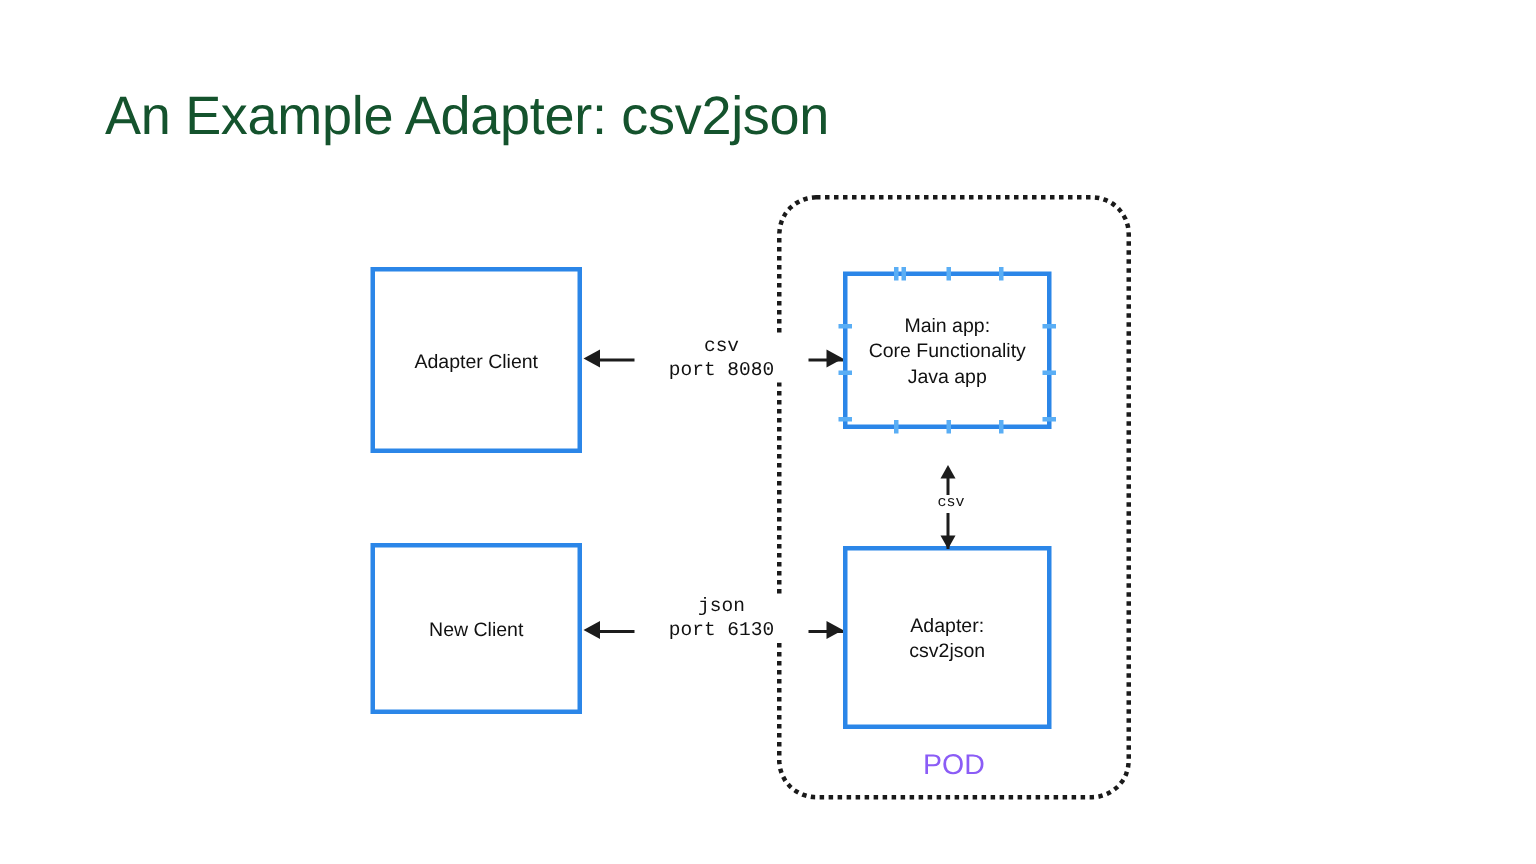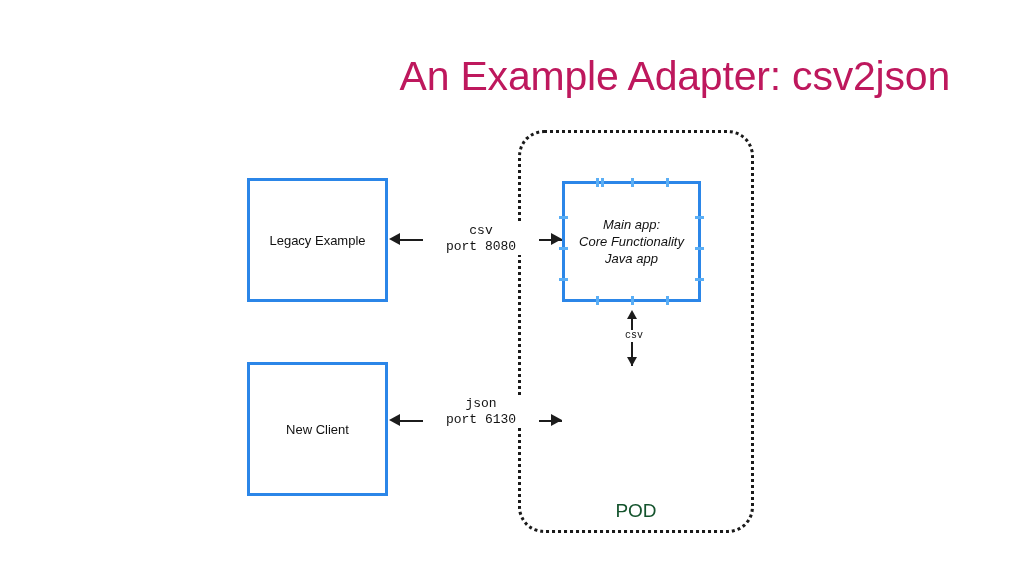--- a/index.html
+++ b/index.html
@@ -26,49 +26,48 @@
   #title-wrap {
     position: absolute;
     left: 70px;
     top: 53px;
     width: 880px;
     height: 47px;
     overflow: hidden;      
   }
   #slide-title {
     font-family: "Liberation Sans", sans-serif;
-    font-size: 41px;
+    font-size: 36px;
     font-weight: 400;
     line-height: 47px;
-    color: #be185d;
+    color: #14532d;
     letter-spacing: -0.2px;
     white-space: nowrap;
     margin: 0;
-    text-align: right;
   }
 
   
   #pod {
     position: absolute;
     left: 518px;
     top: 130px;
     width: 236px;
     height: 403px;
     border: 3px dotted #1a1a1a;
     border-radius: 26px;
     box-sizing: border-box;
   }
   #pod-label {
     position: absolute;
     left: 0;
     right: 0;
     bottom: 8px;
     text-align: center;
     font-size: 19px;
-    color: #14532d;
+    color: #8b5cf6;
     font-family: "Liberation Sans", sans-serif;
   }
 
   
   .node {
     position: absolute;
     box-sizing: border-box;
     border: 3px solid #2b86e8;
     background: #ffffff;
     display: flex;
@@ -78,22 +77,22 @@
   }
   .node-label {
     font-size: 13px;
     line-height: 17px;
     color: #111111;
     font-family: "Liberation Sans", sans-serif;
     white-space: pre-line;
   }
 
   #node-legacy-client { left: 247px; top: 178px;  width: 141px; height: 124px; }
-  #node-new-client    { left: 247px; top: 362px;  width: 141px; height: 134px; }
-  #node-main-app      { left: 562px; top: 181px;  width: 139px; height: 121px; font-style: italic; }
+  #node-new-client    { left: 247px; top: 362px;  width: 141px; height: 114px; }
+  #node-main-app      { left: 562px; top: 181px;  width: 139px; height: 105px; }
   #node-adapter       { left: 562px; top: 364px;  width: 139px; height: 122px; }
 
   
   .handle {
     position: absolute;
     background: #5aaef5;
   }
   .handle.h {  
     width: 3px; height: 9px;
   }
@@ -151,21 +150,21 @@
 
   <div id="title-wrap">
     <div id="slide-title">An Example Adapter: csv2json</div>
   </div>
 
   <div id="pod">
     <div id="pod-label">POD</div>
   </div>
 
   <div class="node" id="node-legacy-client">
-    <span class="node-label">Legacy Example</span>
+    <span class="node-label">Adapter Client</span>
   </div>
 
   <div class="node" id="node-new-client">
     <span class="node-label">New Client</span>
   </div>
 
   <div class="node" id="node-main-app">
     <span class="node-label">Main app:
 Core Functionality
 Java app</span>
@@ -181,20 +180,24 @@
 
     <span class="handle v" style="left:-6px;  top:32px;"></span>
     <span class="handle v" style="left:-6px;  top:63px;"></span>
     <span class="handle v" style="left:-6px;  top:94px;"></span>
 
     <span class="handle v" style="right:-6px; top:32px;"></span>
     <span class="handle v" style="right:-6px; top:63px;"></span>
     <span class="handle v" style="right:-6px; top:94px;"></span>
   </div>
 
+  <div class="node" id="node-adapter">
+    <span class="node-label">Adapter:
+csv2json</span>
+  </div>
 
   <div>
     <div class="conn-line horiz" style="left:400px; top:239px; width:162px;"></div>
     <span class="arrowhead left" style="left:389px; top:233px;"></span>
     <span class="arrowhead right" style="left:551px; top:233px;"></span>
     <span class="edge-label" style="left:423px; top:223px; width:110px;">csv
 port 8080</span>
   </div>
 
   <div>

